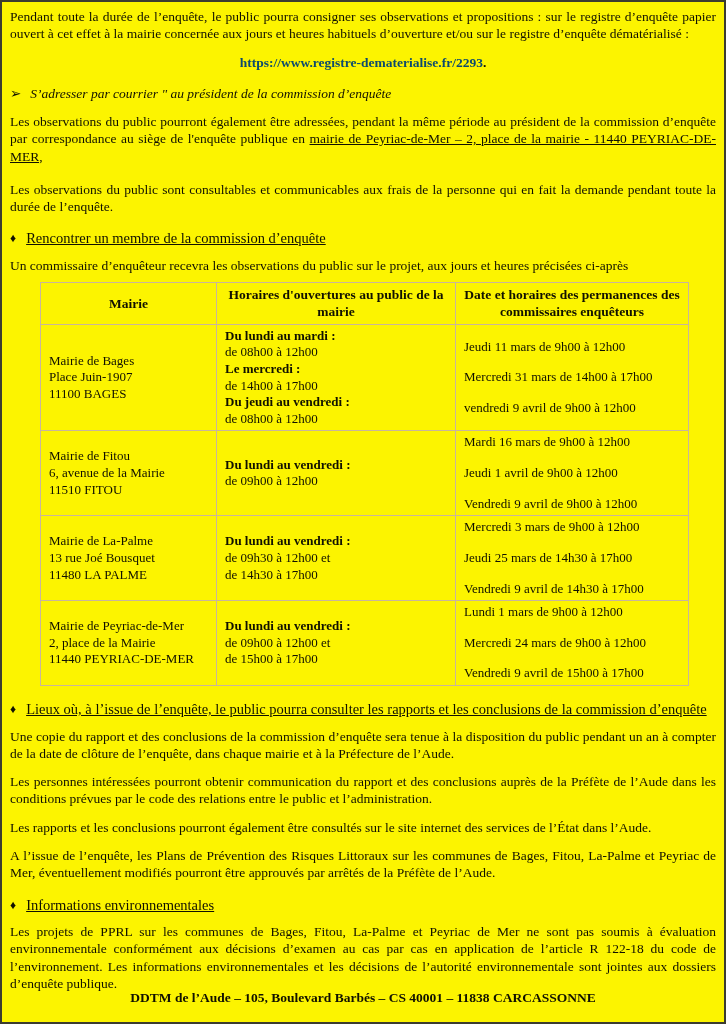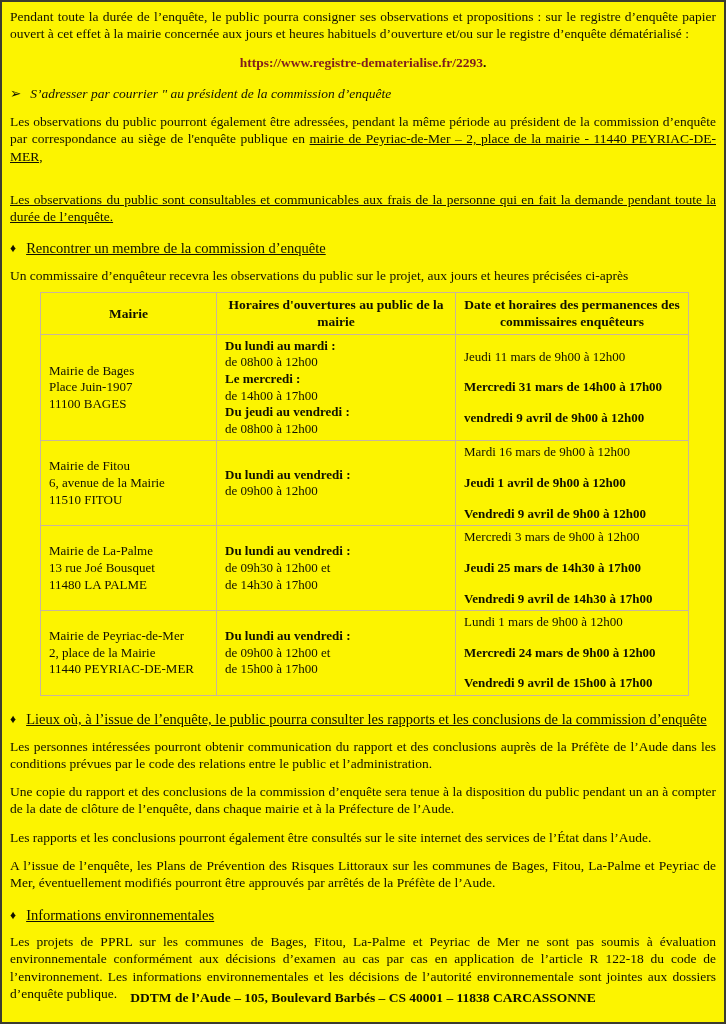--- a/index.html
+++ b/index.html
@@ -13,27 +13,27 @@
     outline: 1px solid #9a9a8a;
     padding: 6px 8px 8px 8px;
     font-family: "Liberation Serif", "DejaVu Serif", serif;
     color: #111100;
     font-size: 13.5px;
     line-height: 1.28;
     overflow: hidden;
   }
   .body-par { text-align: justify; margin: 0 0 11px 0; }
   .url-line { text-align: center; margin: 0 0 12px 0; font-weight: bold; }
-  .url-link { color: #7f1d1d; font-weight: bold; text-decoration: none; }
+  .url-link { color: #0c4a6e; font-weight: bold; text-decoration: none; }
   .url-suffix { color: #111100; }
   .arrow-line { margin: 14px 0 11px 0; }
   .arrow-glyph { font-style: normal; margin-right: 9px; }
   .italic { font-style: italic; }
   .underline { text-decoration: underline; }
-  .spaced-top { margin-top: 26px; text-decoration: underline; }
+  .spaced-top { margin-top: 16px; }
   .section-title { font-size: 14.5px; margin: 14px 0 9px 0; text-align: justify; }
   .section-title .title-text { text-decoration: underline; }
   .diamond { margin-right: 10px; font-size: 12px; position: relative; top: -1px; }
   .table-intro { margin: 1px 0 8px 0; }
 
   table.permanence {
     border-collapse: collapse;
     table-layout: fixed;
     width: 648px;
     margin: 0 0 10px 30px;
@@ -46,21 +46,21 @@
     box-sizing: border-box;
   }
   table.permanence th { font-weight: bold; text-align: center; font-size: 13.5px; }
   .col-mairie { width: 176px; }
   .col-horaires { width: 239px; }
   .col-perm { width: 233px; }
   tr.r-tall td { height: 96px; }
   tr.r-std td { height: 84px; }
   .mairie-address { margin-top: 0; }
   .hlabel { font-weight: bold; }
-  .perm-line + .perm-line { margin-top: 14px; font-weight: bold; }
+  .perm-line + .perm-line { margin-top: 14px; }
 
   .footer {
     position: absolute;
     bottom: 16px;
     left: 0;
     width: 100%;
     text-align: center;
     font-weight: bold;
     font-size: 13.5px;
     margin-top: 44px;
@@ -182,22 +182,22 @@
           <div class="perm-line">Mercredi 24 mars de 9h00 à 12h00</div>
           <div class="perm-line">Vendredi 9 avril de 15h00 à 17h00</div>
         </td>
       </tr>
     </tbody>
   </table>
 
   <div class="section-title">
     <span class="diamond">♦</span><span class="title-text">Lieux où, à l’issue de l’enquête, le public pourra consulter les rapports et les conclusions de la commission d’enquête</span>
   </div>
+  <p class="body-par">Une copie du rapport et des conclusions de la commission d’enquête sera tenue à la disposition du public pendant un an à compter de la date de clôture de l’enquête, dans chaque mairie et à la Préfecture de l’Aude.</p>
   <p class="body-par">Les personnes intéressées pourront obtenir communication du rapport et des conclusions auprès de la Préfète de l’Aude dans les conditions prévues par le code des relations entre le public et l’administration.</p>
-  <p class="body-par">Une copie du rapport et des conclusions de la commission d’enquête sera tenue à la disposition du public pendant un an à compter de la date de clôture de l’enquête, dans chaque mairie et à la Préfecture de l’Aude.</p>
   <p class="body-par">Les rapports et les conclusions pourront également être consultés sur le site internet des services de l’État dans l’Aude.</p>
 
   <p class="body-par">A l’issue de l’enquête, les Plans de Prévention des Risques Littoraux sur les communes de Bages, Fitou, La-Palme et Peyriac de Mer, éventuellement modifiés pourront être approuvés par arrêtés de la Préfète de l’Aude.</p>
 
   <div class="section-title">
     <span class="diamond">♦</span><span class="title-text">Informations environnementales</span>
   </div>
   <p class="body-par">Les projets de PPRL sur les communes de Bages, Fitou, La-Palme et Peyriac de Mer ne sont pas soumis à évaluation environnementale conformément aux décisions d’examen au cas par cas en application de l’article R 122-18 du code de l’environnement. Les informations environnementales et les décisions de l’autorité environnementale sont jointes aux dossiers d’enquête publique.</p>
 
   <div class="footer">DDTM de l’Aude – 105, Boulevard Barbés – CS 40001 – 11838 CARCASSONNE</div>

